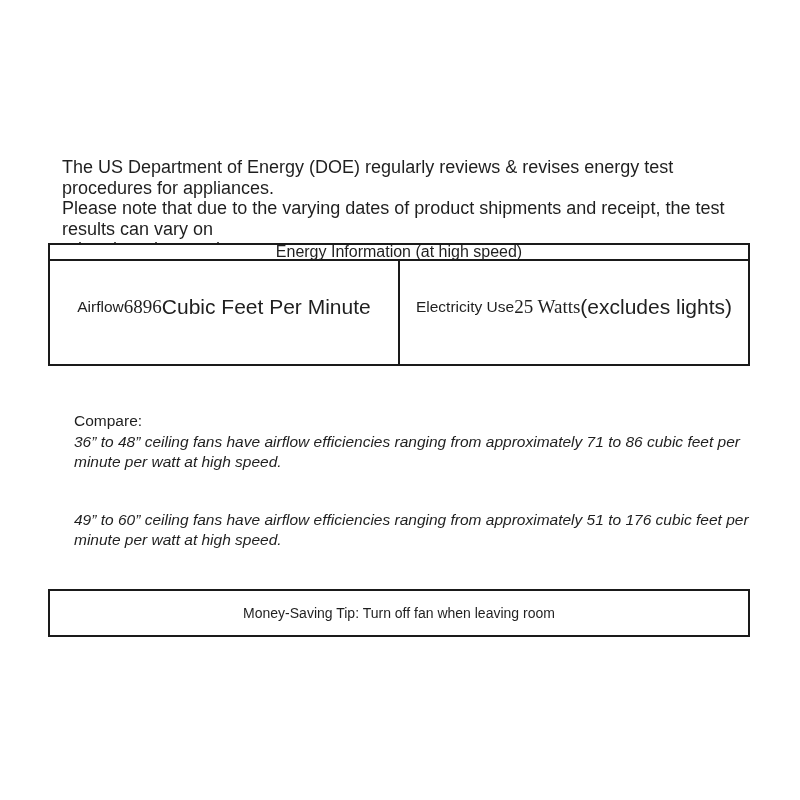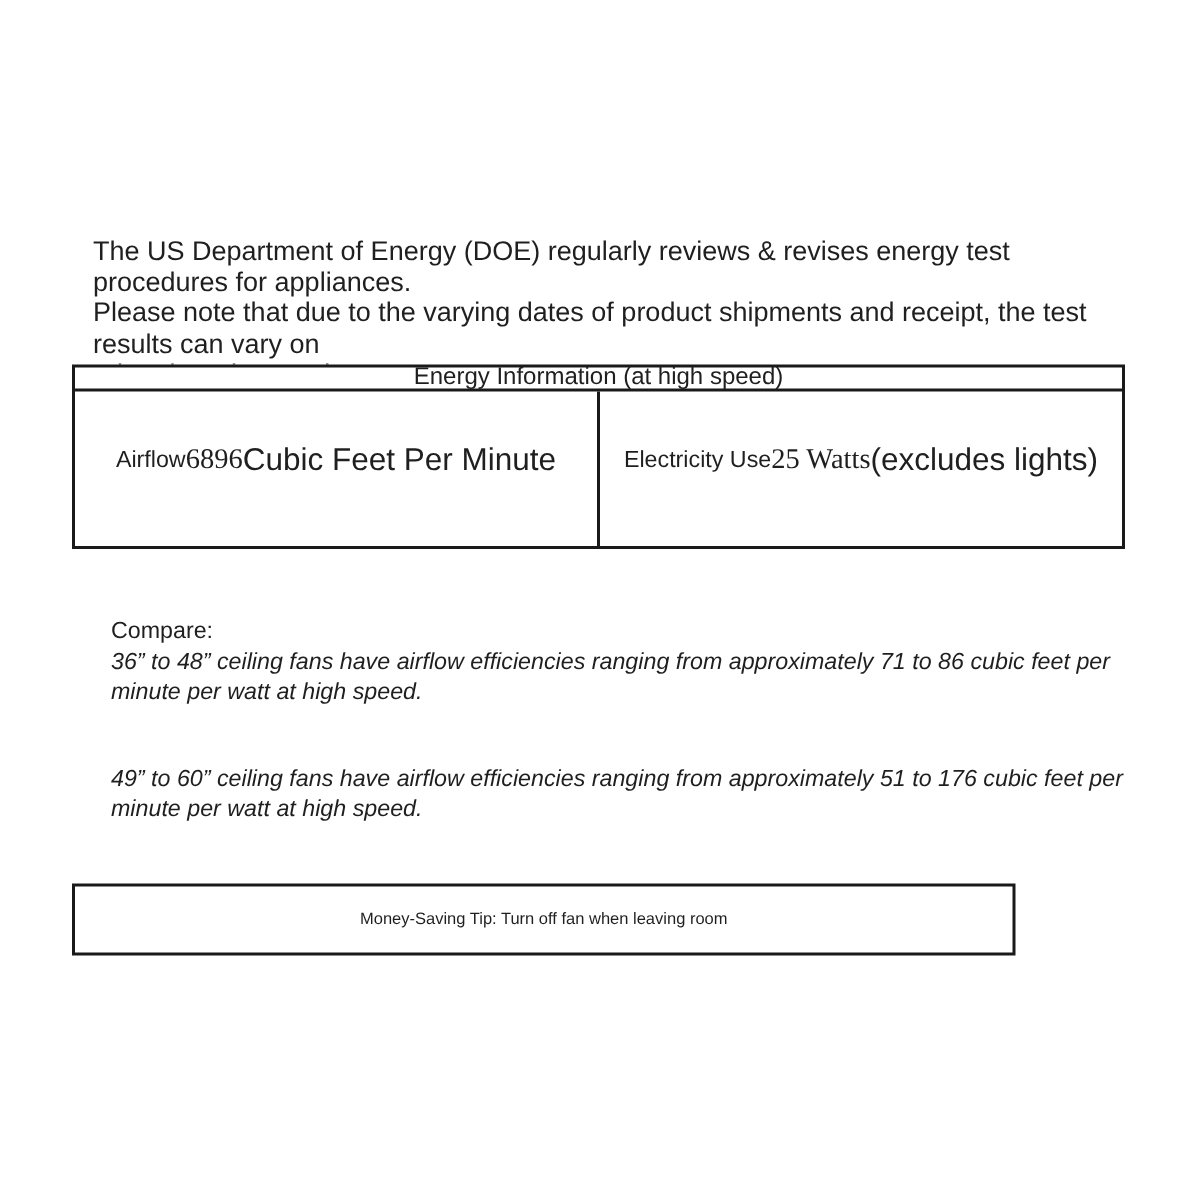--- a/index.html
+++ b/index.html
@@ -69,27 +69,27 @@
     line-height: 20.5px;
     margin-left: 12px;
   }
   .compare-heading { white-space: pre-line; }
   .compare-para { white-space: pre-line; font-style: italic; }
   .compare-para.second { margin-top: 37px; }
   .tip-box {
     position: absolute;
     left: 48px;
     top: 589px;
-    width: 629px;
+    width: 702px;
     height: 48px;
     border: 2px solid #1a1a1a;
     display: flex;
     align-items: center;
     justify-content: center;
-    font-size: 11px;
+    font-size: 14px;
     background: #ffffff;
   }
 </style>
 </head>
 <body>
 
 <div class="page">
 
   <p class="intro">The US Department of Energy (DOE) regularly reviews &amp; revises energy test procedures for appliances.
 Please note that due to the varying dates of product shipments and receipt, the test results can vary on

